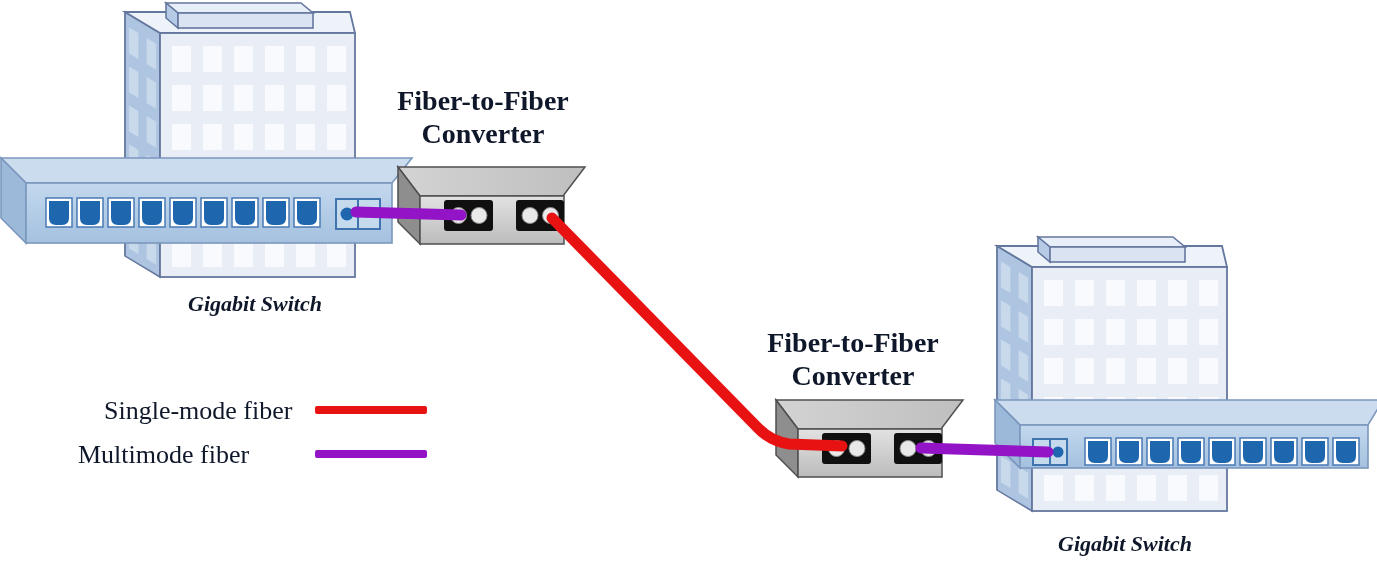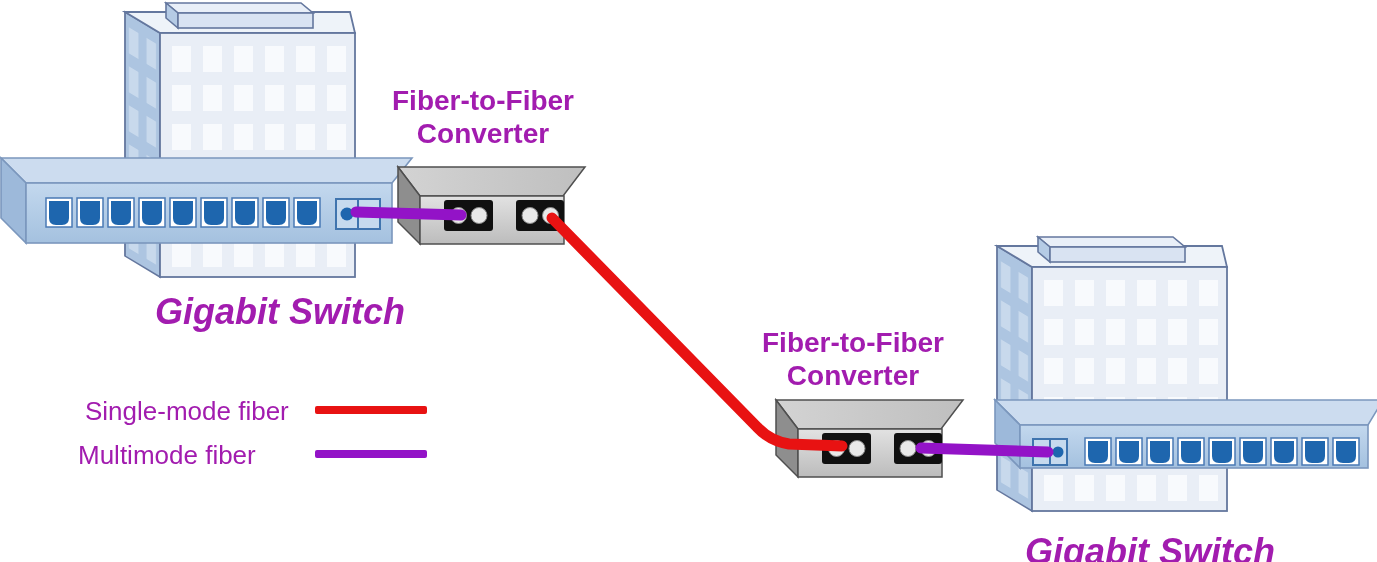--- a/index.html
+++ b/index.html
@@ -1,23 +1,23 @@
 <!DOCTYPE html>
 <html><head>
 <meta charset="utf-8">
 <style>
   html,body{margin:0;padding:0;background:#ffffff;}
   #stage{
     position:relative;width:1377px;height:562px;background:#ffffff;overflow:hidden;
     font-family:"Liberation Sans","DejaVu Sans",sans-serif;
   }
   #diagram-svg{position:absolute;left:0;top:0;}
-  .lbl{position:absolute;color:#a21caf;white-space:nowrap;}
+  .lbl{position:absolute;color:#0f172a;white-space:nowrap;font-family:Liberation Serif, serif;}
   .converter-label{width:300px;text-align:center;font-size:28px;font-weight:700;line-height:33px;}
-  .switch-label{width:300px;text-align:right;font-size:36px;font-weight:700;font-style:italic;}
+  .switch-label{width:300px;text-align:center;font-size:22px;font-weight:700;font-style:italic;}
   .legend-label{font-size:26px;font-weight:400;}
   .legend-line{position:absolute;width:112px;height:8px;border-radius:2px;}
 </style>
 </head>
 <body>
 
 <div id="stage">
 
 <svg id="diagram-svg" width="1377" height="562" viewBox="0 0 1377 562">
   <defs>
@@ -150,20 +150,20 @@
 <div class="lbl converter-label" style="left:703px;top:326px;">
   <div>Fiber-to-Fiber</div>
   <div>Converter</div>
 </div>
 
 <div class="lbl switch-label" style="left:105px;top:291px;">Gigabit Switch</div>
 
 <div class="lbl switch-label" style="left:975px;top:531px;">Gigabit Switch</div>
 
 <div>
-  <div class="lbl legend-label" style="left:85px;top:396px;">Single-mode fiber</div>
+  <div class="lbl legend-label" style="left:104px;top:396px;">Single-mode fiber</div>
   <div class="legend-line" style="left: 315px; top: 406px; background: rgb(232, 18, 18);"></div>
 
   <div class="lbl legend-label" style="left:78px;top:440px;">Multimode fiber</div>
   <div class="legend-line" style="left: 315px; top: 450px; background: rgb(147, 19, 199);"></div>
 </div>
 
 </div>
 
 </body></html>

